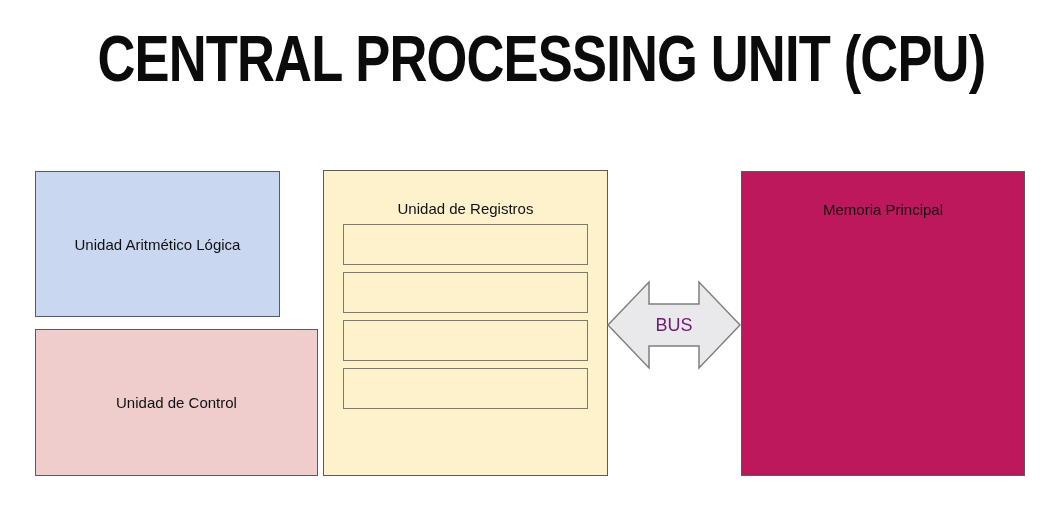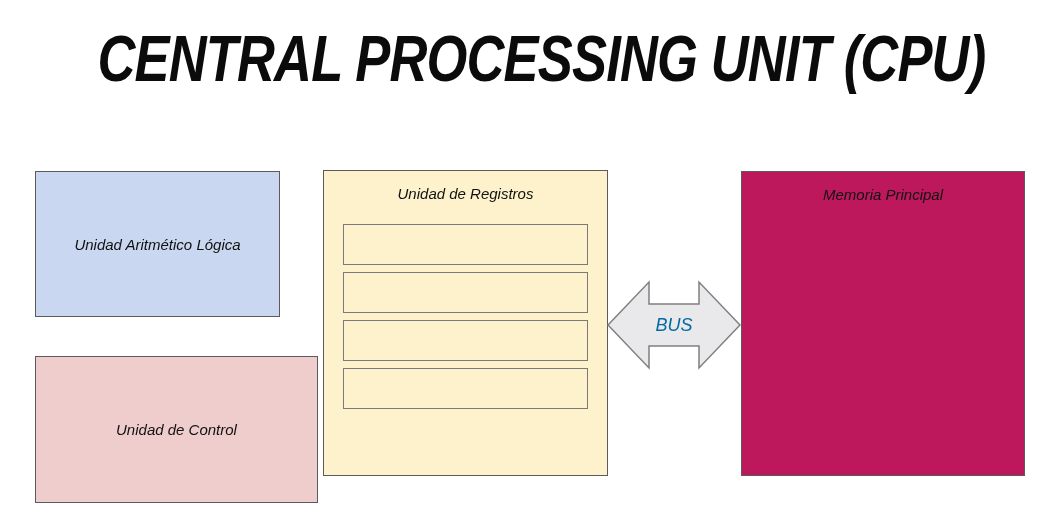--- a/index.html
+++ b/index.html
@@ -4,21 +4,21 @@
 <style>
   * { margin: 0; padding: 0; box-sizing: border-box; }
   html, body { background: #ffffff; }
   body {
     width: 1058px; height: 516px;
     position: relative;
     font-family: "Liberation Sans", sans-serif;
     color: #000000;
     overflow: hidden;
   }
-  .canvas { position: absolute; inset: 0; font-style: italic; }
+  .canvas { position: absolute; inset: 0; }
 
   .title-wrap {
     position: absolute; left: 0; top: 22px; width: 1058px;
     text-align: center;
   }
   .title {
     display: inline-block;
     font-size: 64px;
     font-weight: bold;
     letter-spacing: -1px;
@@ -33,25 +33,25 @@
     border: 1px solid #5b5b5b;
     font-size: 15px;
     color: #111;
   }
   .block.center-label {
     display: flex; align-items: center; justify-content: center;
     text-align: center;
   }
   .block.top-label {
     text-align: center;
-    padding-top: 14px;
+    padding-top: 29px;
   }
 
   .alu      { left: 35px;  top: 171px; width: 245px; height: 146px; }
-  .control  { left: 35px;  top: 329px; width: 283px; height: 147px; margin-top: 27px; }
+  .control  { left: 35px;  top: 329px; width: 283px; height: 147px; }
   .registers{ left: 323px; top: 170px; width: 285px; height: 306px; }
   .memory   { left: 741px; top: 171px; width: 284px; height: 305px; }
 
   .reg-slots {
     position: absolute;
     left: 19px; top: 53px; right: 19px;
     display: flex; flex-direction: column; gap: 7px;
   }
   .reg-slot {
     height: 41px;
@@ -61,21 +61,21 @@
 
   .bus-arrow {
     position: absolute;
     left: 607px; top: 280px; width: 134px; height: 90px;
   }
   .bus-arrow svg { display: block; width: 100%; height: 100%; }
   .bus-label {
     position: absolute; inset: 0;
     display: flex; align-items: center; justify-content: center;
     font-size: 18px;
-    color: #0369a1;
+    color: #701a75;
   }
 </style>
 </head>
 <body>
 
 <div class="canvas">
 
   <div class="title-wrap">
     <span class="title">CENTRAL PROCESSING UNIT (CPU)</span>
   </div>

